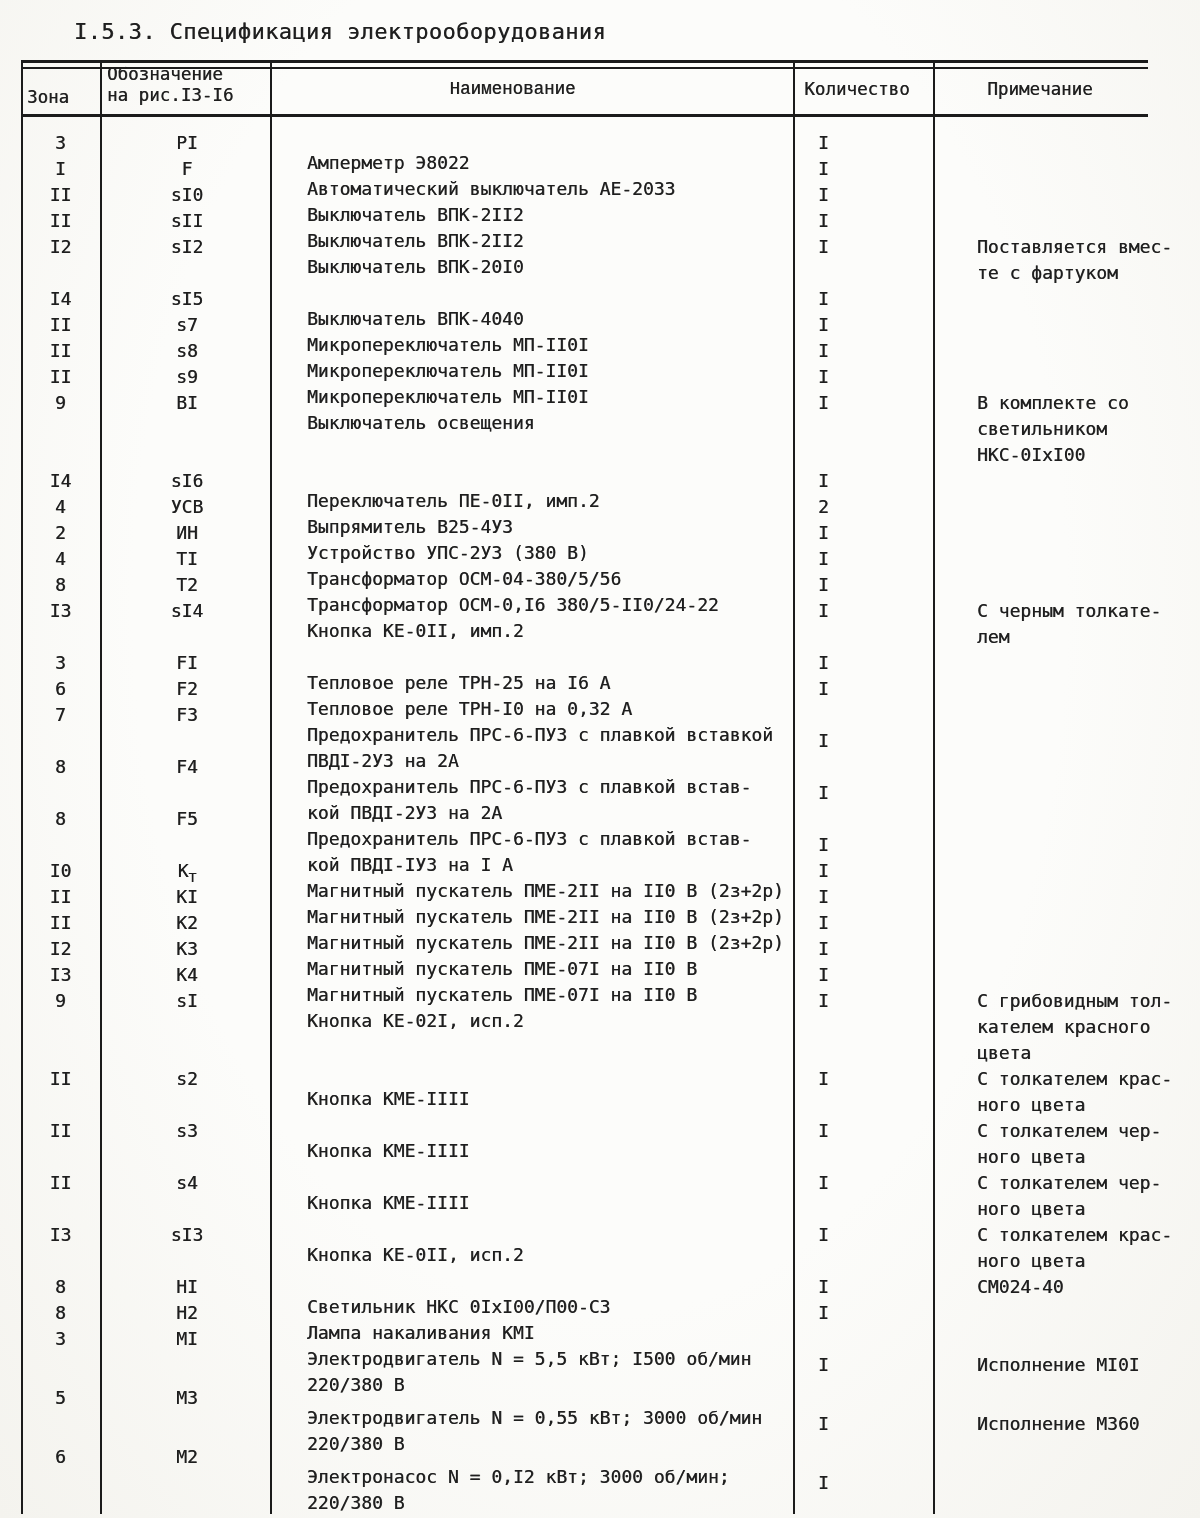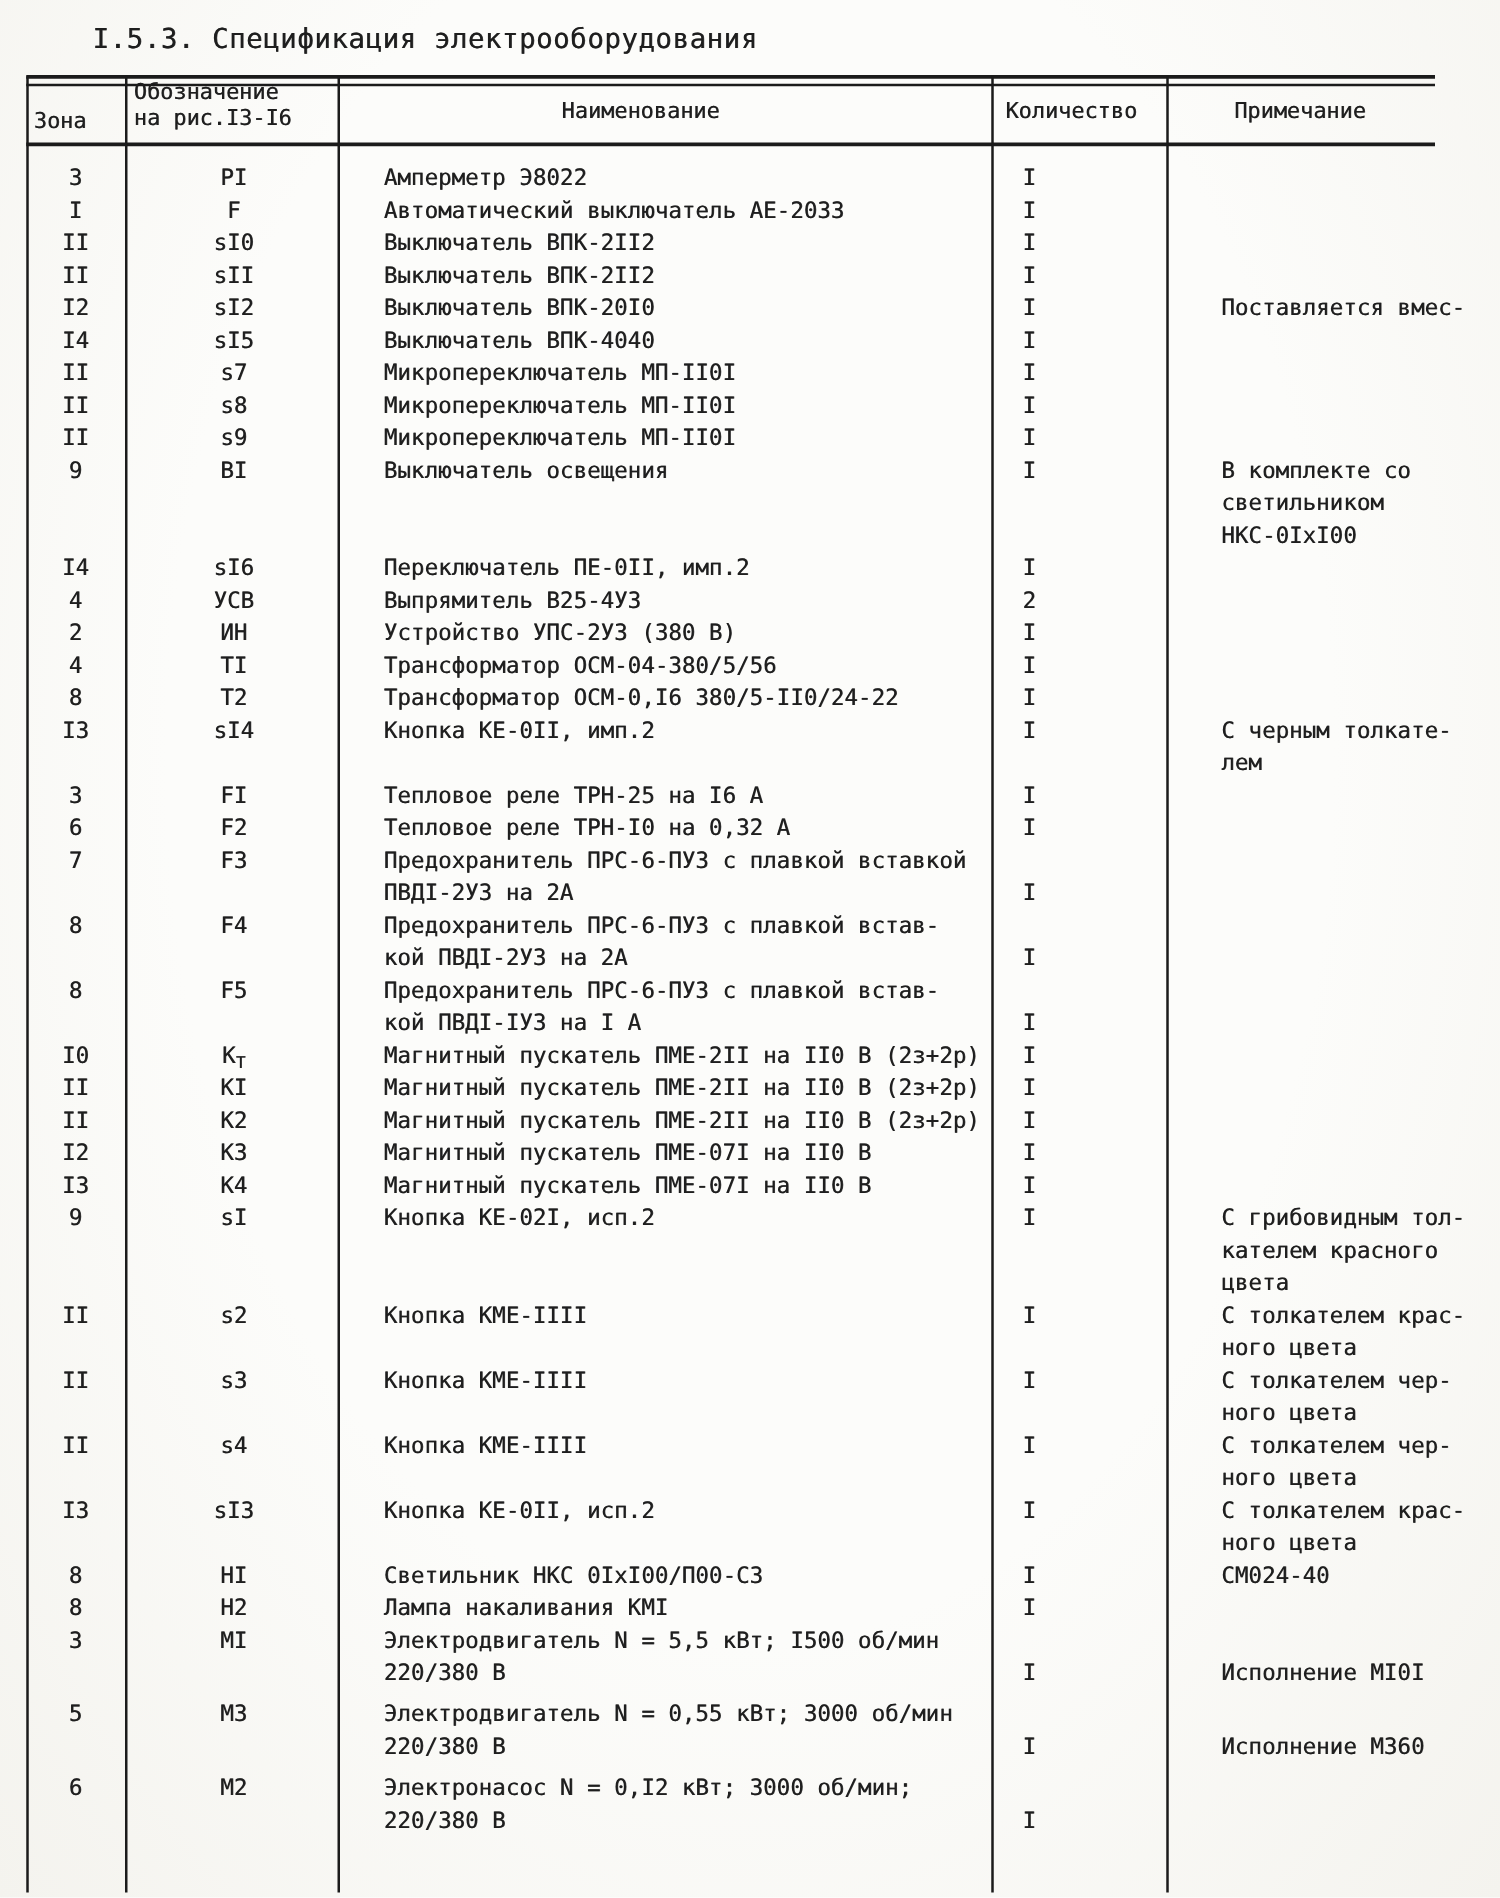--- a/index.html
+++ b/index.html
@@ -22,29 +22,29 @@
   .hl-headbottom{top:114px;height:3px;}
   .vline{position:absolute;width:2px;background:#1b1b1b;top:61px;height:1453px;}
   .vl-0{left:21px;}
   .vl-1{left:100px;}
   .vl-2{left:270px;}
   .vl-3{left:793px;}
   .vl-4{left:933px;}
   .th{position:absolute;font-size:17.5px;white-space:nowrap;}
   .th-zone{left:27px;top:87px;}
   .th-ref{left:107px;top:64px;line-height:21px;}
-  .th-name{left:270px;width:485px;top:79px;text-align:center;}
+  .th-name{left:270px;width:485px;top:79px;text-align:center;font-family:Liberation Mono, monospace;}
   .th-qty{left:793px;width:128px;top:79px;text-align:center;}
   .th-note{left:933px;width:214px;top:79px;text-align:center;}
   .tbody{position:absolute;left:21px;top:130px;width:1127px;}
   .row{display:flex;height:26px;font-size:18px;line-height:26px;}
   .cell{white-space:nowrap;overflow:visible;box-sizing:border-box;flex-shrink:0;}
   .c-zone{width:79px;text-align:center;}
   .c-ref{width:174px;text-align:center;}
-  .c-name{width:523px;padding-left:33px;}
+  .c-name{width:523px;padding-left:33px;margin-top:20px;}
   .c-qty{width:140px;padding-left:21px;}
   .c-note{width:214px;padding-left:40px;}
   sub{font-size:13px;line-height:0;}
 </style>
 </head>
 <body>
 
 <div class="page">
 
   <div class="title">I.5.3. Спецификация электрооборудования</div>
@@ -99,20 +99,27 @@
           <div class="cell c-note"></div>
         </div>
         <div class="row">
           <div class="cell c-zone">I2</div>
           <div class="cell c-ref">sI2</div>
           <div class="cell c-name">Выключатель ВПК-20I0</div>
           <div class="cell c-qty">I</div>
           <div class="cell c-note">Поставляется вмес-</div>
         </div>
         <div class="row">
+          <div class="cell c-zone"></div>
+          <div class="cell c-ref"></div>
+          <div class="cell c-name"></div>
+          <div class="cell c-qty"></div>
+          <div class="cell c-note">те с фартуком</div>
+        </div>
+        <div class="row">
           <div class="cell c-zone">I4</div>
           <div class="cell c-ref">sI5</div>
           <div class="cell c-name">Выключатель ВПК-4040</div>
           <div class="cell c-qty">I</div>
           <div class="cell c-note"></div>
         </div>
         <div class="row">
           <div class="cell c-zone">II</div>
           <div class="cell c-ref">s7</div>
           <div class="cell c-name">Микропереключатель МП-II0I</div>

